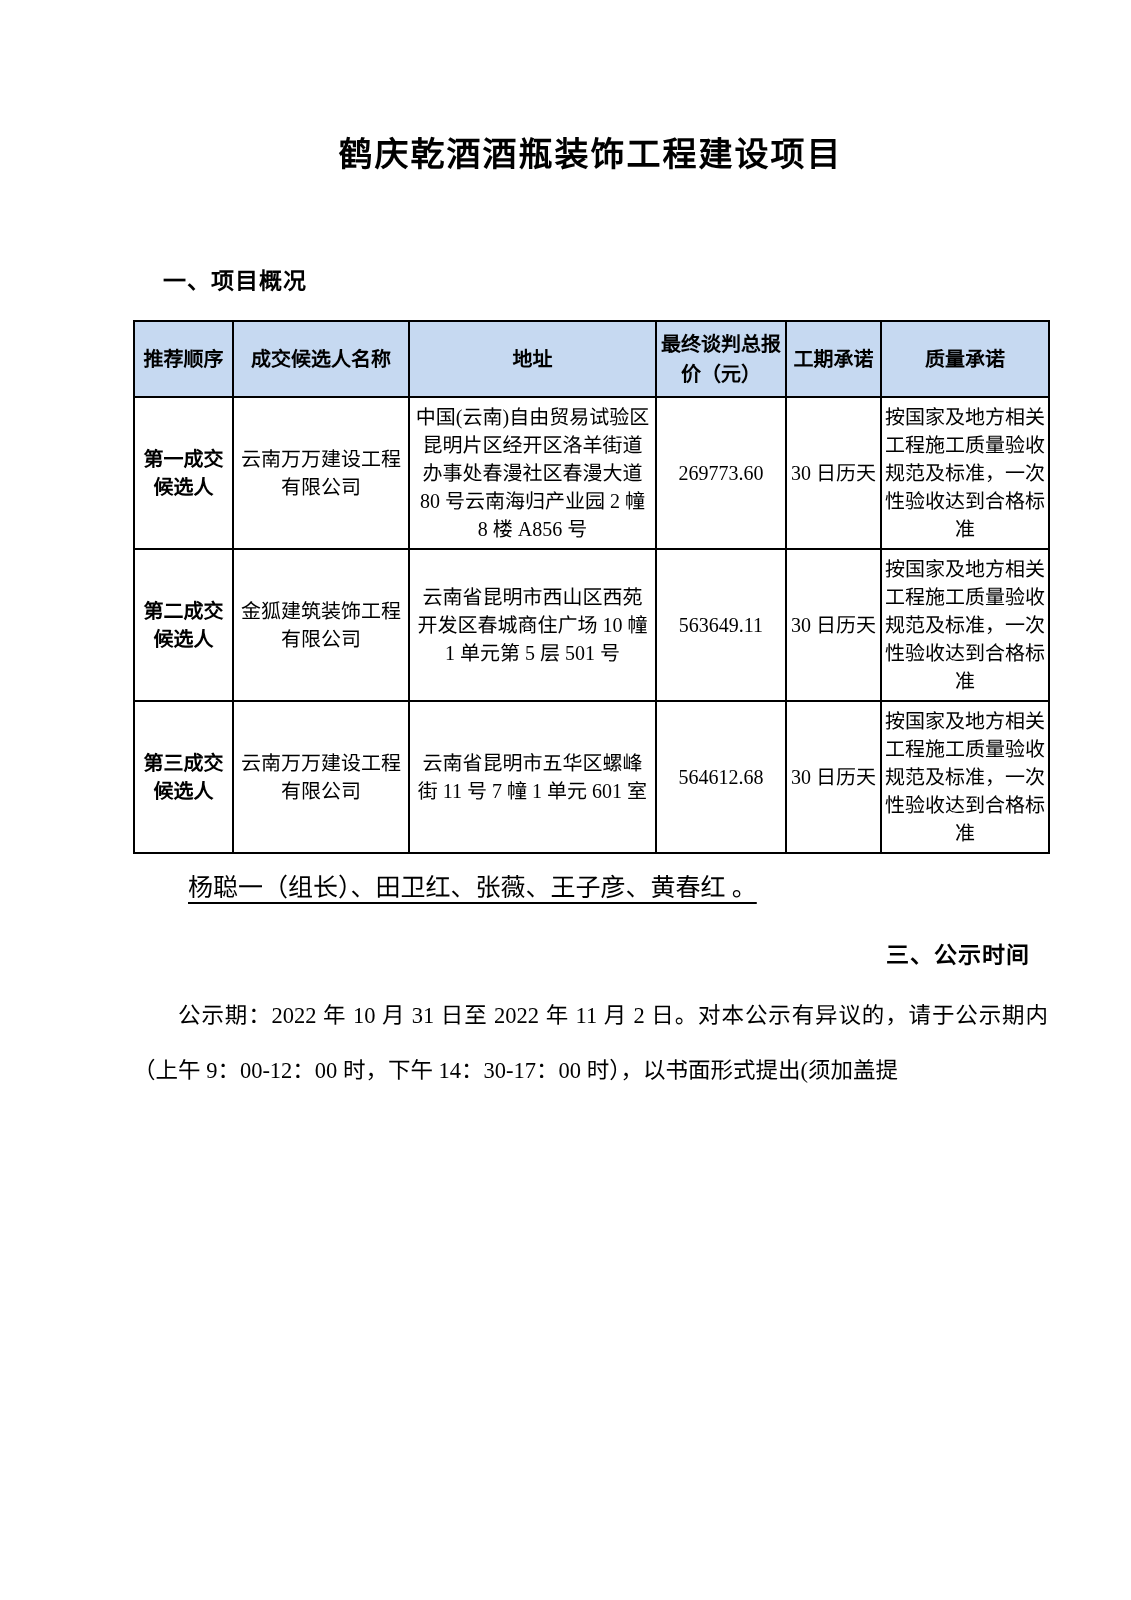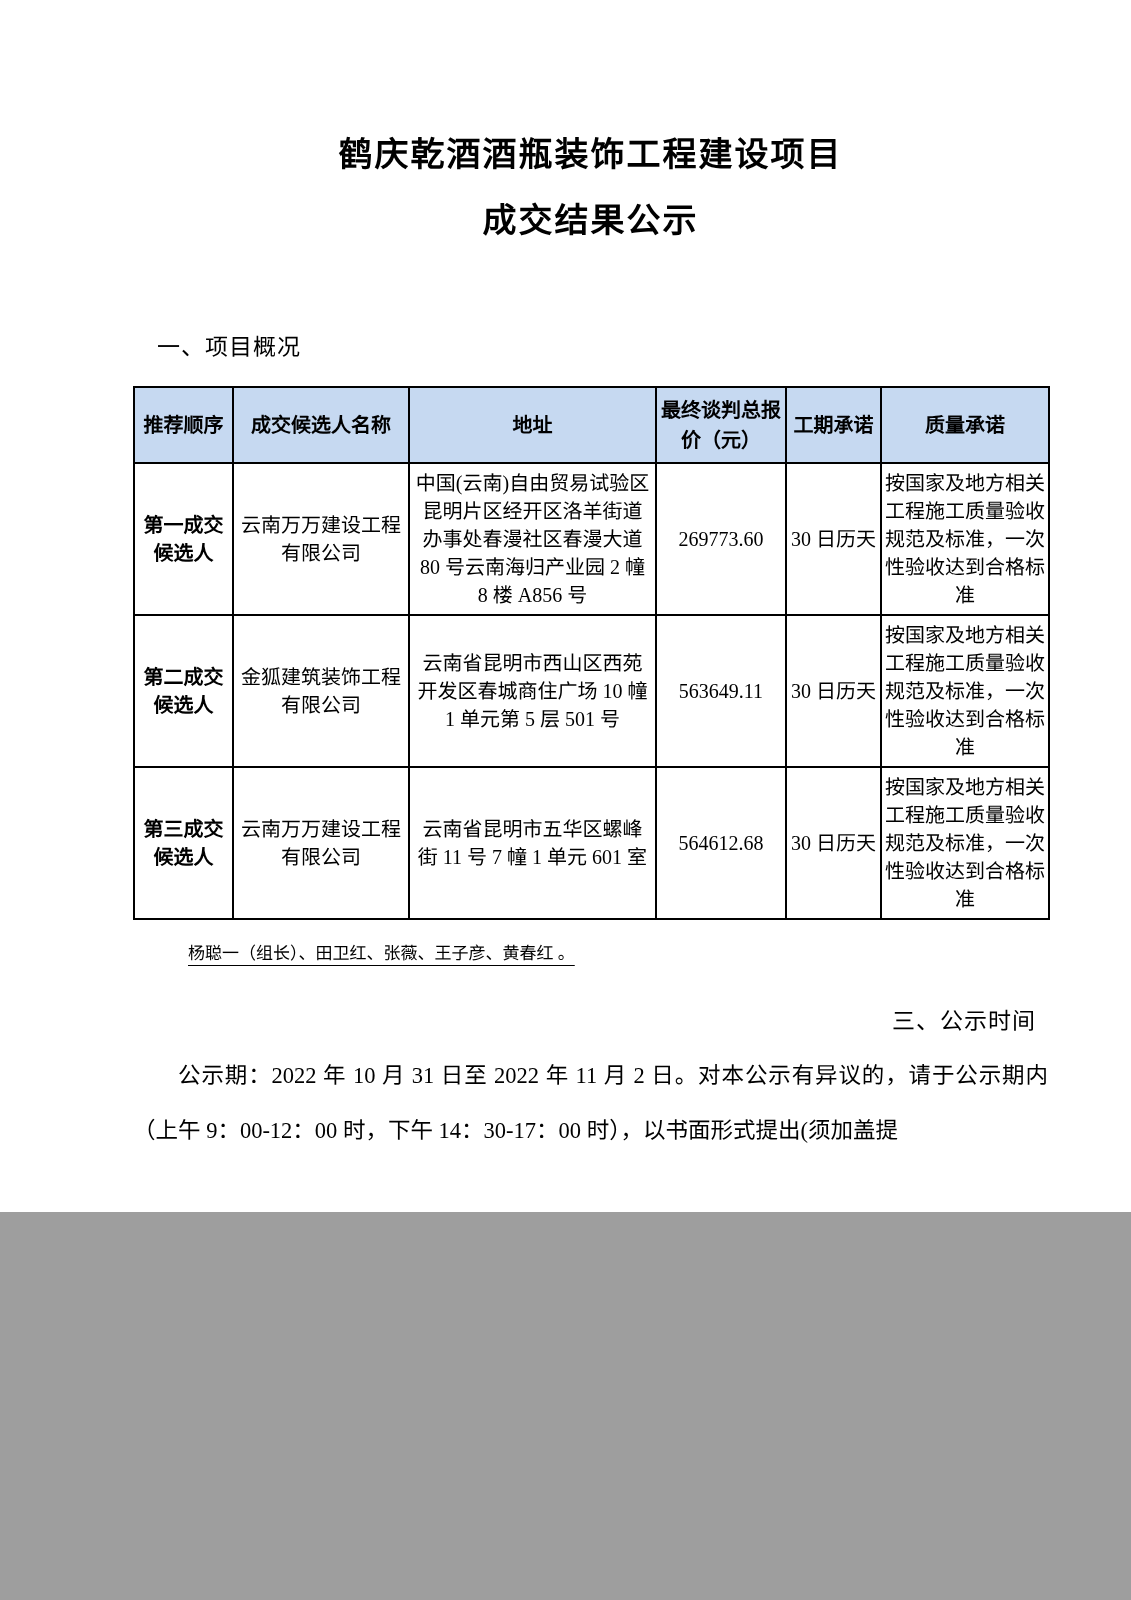--- a/index.html
+++ b/index.html
@@ -3,58 +3,58 @@
 <meta charset="utf-8">
 <style>
   html, body {
     margin: 0;
     padding: 0;
     background: #9e9e9e;
   }
   .page {
     position: relative;
     width: 1131px;
-    height: 1212px;
+    height: 1600px;
     margin: 0 auto;
     background: #ffffff;
     box-sizing: border-box;
     padding: 122px 83px 0 133px;
     font-family: "Liberation Serif", serif;
     color: #000000;
     overflow: hidden;
   }
   .doc-title {
     margin: 0;
     text-align: center;
     font-size: 34px;
     font-weight: bold;
     line-height: 66px;
     letter-spacing: 2px;
   }
   .section-heading {
-    margin: 12px;
+    margin: 18px;
     padding-left: 12px;
     font-size: 23px;
-    font-weight: normal;
+    font-weight: bold;
     font-family: "Liberation Sans", sans-serif;
     letter-spacing: 1px;
   }
   .heading-1 { margin-top: 74px; }
   .heading-2 { margin-top: 26px; }
   .heading-3 { margin-top: 28px; text-align: right; }
   .body-paragraph {
     margin: 6px 0 0 0;
     font-size: 22.5px;
     line-height: 55px;
     text-align: justify;
     text-indent: 2em;
   }
   .members-line {
     margin: 14px 0 0 0;
-    font-size: 17px;
+    font-size: 25px;
     line-height: 40px;
     padding-left: 55px;
   }
   .members-line .underlined {
     text-decoration: underline;
     text-underline-offset: 6px;
   }
   table.result-table {
     margin-top: 24px;
     border-collapse: collapse;
@@ -91,21 +91,20 @@
   col.c-duration { width: 95px;  }
   col.c-quality  { width: 168px; }
 </style>
 </head>
 <body>
 
 <div class="page">
 
   <h1 class="doc-title">
     <div>鹤庆乾酒酒瓶装饰工程建设项目</div>
-    <div>成交结果公示</div>
   </h1>
 
   <h2 class="section-heading heading-1">一、项目概况</h2>
 
 
   <table class="result-table">
     <colgroup>
       <col class="c-rank">
         <col class="c-name">
         <col class="c-address">

